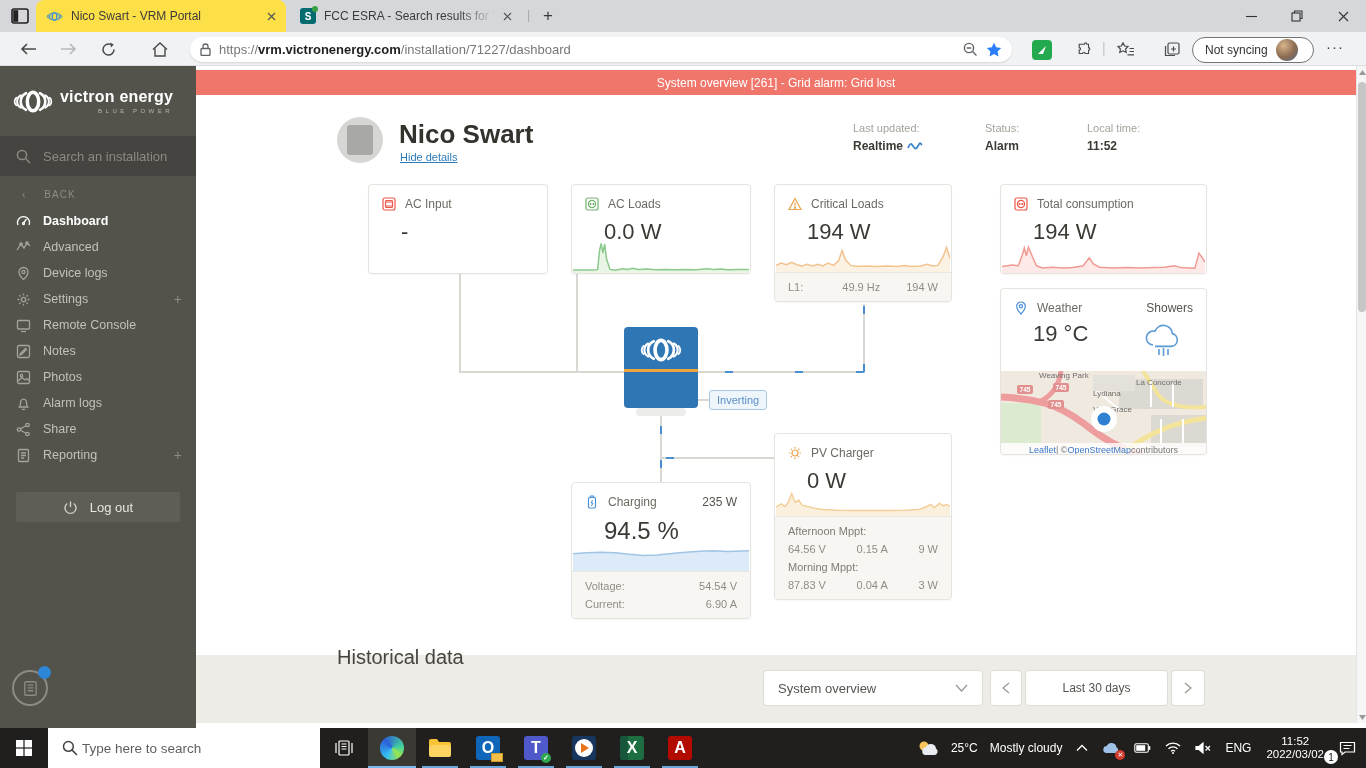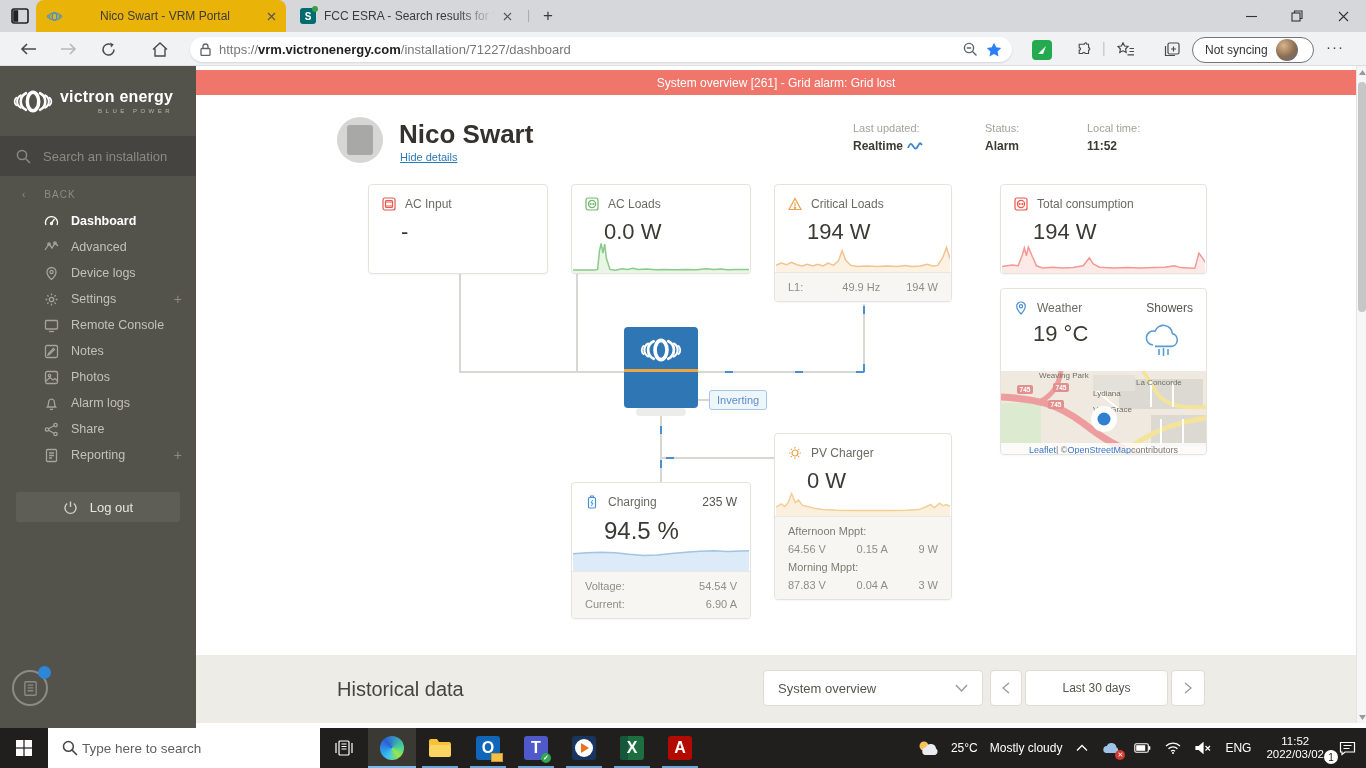--- a/index.html
+++ b/index.html
@@ -5,21 +5,21 @@
   * { margin:0; padding:0; box-sizing:border-box; }
   html,body { width:1366px; height:768px; overflow:hidden; }
   body { font-family:"Liberation Sans", sans-serif; background:#fff; }
   #app { position:relative; width:1366px; height:768px; overflow:hidden; }
   .abs { position:absolute; }
 
   
   .titlebar { left:0; top:0; width:1366px; height:32px; background:#d5d7da; }
   .tabactions { left:8px; top:5px; width:24px; height:22px; display:flex; align-items:center; justify-content:center; }
   .tab { top:0; height:32px; display:flex; align-items:center; gap:8px; padding:0 10px; font-size:12px; color:#3b3b3b; }
-  .tab.active { background:#eab308; border-radius:8px 8px 0 0;text-align:center; }
+  .tab.active { background:#fde047; border-radius:8px 8px 0 0; }
   .tab .title { flex:1; white-space:nowrap; overflow:hidden; }
   .tab .fade { -webkit-mask-image:linear-gradient(90deg,#000 78%,transparent); mask-image:linear-gradient(90deg,#000 78%,transparent); }
   .xbtn svg { display:block; }
   .newtab { left:536px; top:4px; width:24px; height:24px; font-size:17px; color:#3b3b3b; display:flex; align-items:center; justify-content:center; }
   .winctl { top:0; width:46px; height:32px; display:flex; align-items:center; justify-content:center; color:#333; }
   .toolbar { left:0; top:32px; width:1366px; height:34px; background:#f0f2f4; border-bottom:1px solid #dcdee1; }
   .navic { top:38px; width:24px; height:22px; display:flex; align-items:center; justify-content:center; }
   .addr { left:190px; top:37px; width:822px; height:25px; background:#fff; border-radius:13px; box-shadow:0 1px 2px rgba(0,0,0,.12); display:flex; align-items:center; padding:0 10px; gap:8px; }
   .addr .url { font-size:13px; color:#777; white-space:nowrap; flex:1; }
   .addr .url b { color:#1f1f1f; font-weight:600; }
@@ -30,21 +30,21 @@
   .ellipsis { left:1326px; top:38px; font-size:15px; color:#444; letter-spacing:1px; }
 
   
   .sidebar { left:0; top:66px; width:196px; height:662px; background:#53524b; color:#c9c8c0; }
   .brand { position:absolute; left:12px; top:22px; display:flex; align-items:center; gap:6px; color:#fff; }
   .brand .bt { font-size:16px; font-weight:bold; letter-spacing:.2px; }
   .brand .tg { font-size:6px; letter-spacing:3.5px; color:#b8b7af; margin-top:2px; text-align:right; }
   .sb-search { position:absolute; left:0; top:70px; width:196px; height:40px; background:#454440; display:flex; align-items:center; gap:12px; padding:0 0 0 16px; }
   .sb-search .ph { font-size:13px; color:#8b8a82; }
   .sb-back { position:absolute; left:0; top:118px; height:20px; display:flex; align-items:center; gap:18px; padding-left:22px; color:#8d8c84; font-size:10px; letter-spacing:1px; }
-  .nav { position:absolute; left:0; top:142px; width:196px;padding-left:28px; }
+  .nav { position:absolute; left:0; top:142px; width:196px; }
   .nav-item { height:26px; display:flex; align-items:center; gap:12px; padding:0 14px 0 16px; font-size:12.5px; color:#c2c1b9; }
   .nav-item.active { color:#fff; font-weight:bold; }
   .nav-item .lbl { flex:1; }
   .nav-item .plus { color:#8d8c84; font-size:14px; font-weight:normal; }
   .sicon { width:15px; height:15px; flex:0 0 15px; }
   .logout { position:absolute; left:16px; top:426px; width:164px; height:30px; background:#5e5d56; border-radius:2px; display:flex; align-items:center; justify-content:center; gap:12px; color:#e6e5df; font-size:13px; }
   .chatwidget { position:absolute; left:12px; top:604px; width:36px; height:36px; border:2px solid #8b8a84; border-radius:50%; display:flex; align-items:center; justify-content:center; }
   .chatdot { position:absolute; left:38px; top:600px; width:13px; height:13px; border-radius:50%; background:#2e86d6; }
 
   
@@ -74,21 +74,21 @@
   .inv-shadow { left:636px; top:408px; width:50px; height:8px; background:#ececea; border-radius:4px; }
   .chip { left:709px; top:390px; height:20px; padding:0 7px; background:#eef5fb; border:1px solid #a7c7e7; border-radius:3px; font-size:11px; color:#5a8fc7; display:flex; align-items:center; }
 
   
   .map { position:relative; width:100%; height:85px; }
   .map-attr { position:absolute; left:0; bottom:0; width:100%; height:13px; background:rgba(255,255,255,.8); font-size:9px; color:#777; display:flex; align-items:center; justify-content:center; gap:0; }
   .map-attr .lk { color:#3c78c8; }
 
   
   .hist { left:196px; top:655px; width:1160px; height:68px; background:#edece7; }
-  .hist-title { left:337px; top:678px; font-size:20px; color:#45443e; }
+  .hist-title { left:337px; top:646px; font-size:20px; color:#45443e; }
   .select { left:763px; top:670px; width:220px; height:36px; background:#fff; border:1px solid #dddcd6; border-radius:4px; display:flex; align-items:center; padding:0 14px; font-size:13px; color:#55544e; }
   .btn { background:#fff; border:1px solid #dddcd6; border-radius:4px; display:flex; align-items:center; justify-content:center; color:#9b9a93; }
   .btn.range { font-size:12px; color:#55544e; }
 
   
   .scrollbar { left:1356px; top:66px; width:10px; height:657px; background:#f6f6f6; border-left:1px solid #e4e4e4; }
   .sthumb { position:absolute; left:1px; top:16px; width:8px; height:230px; background:#c6c6c6; border-radius:4px; }
   .sarrow { position:absolute; left:0; width:10px; height:12px; display:flex; align-items:center; justify-content:center; }
 
   

